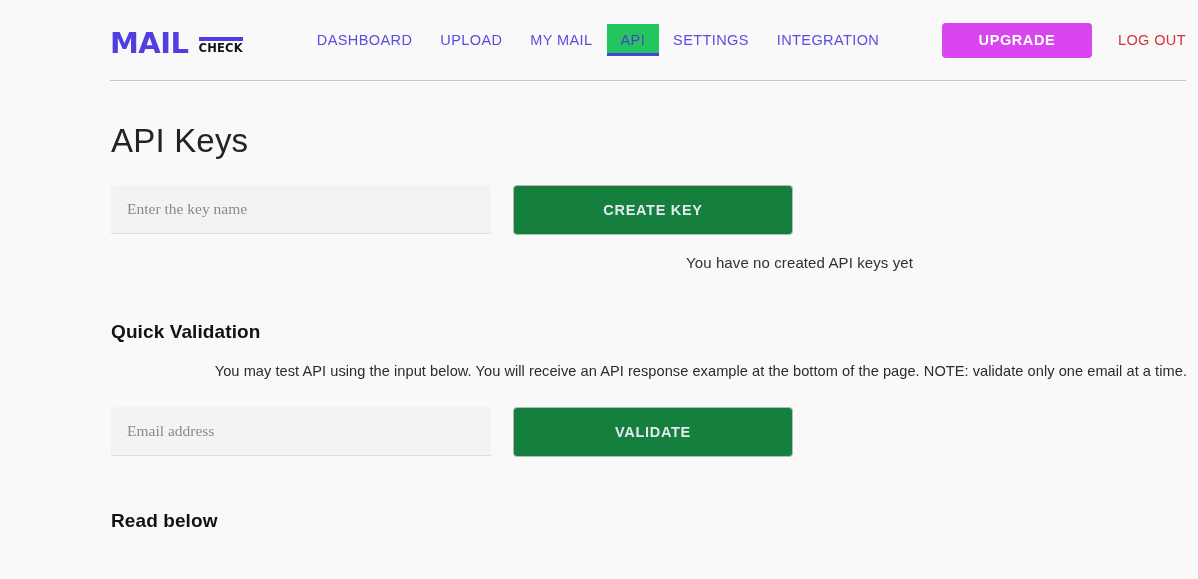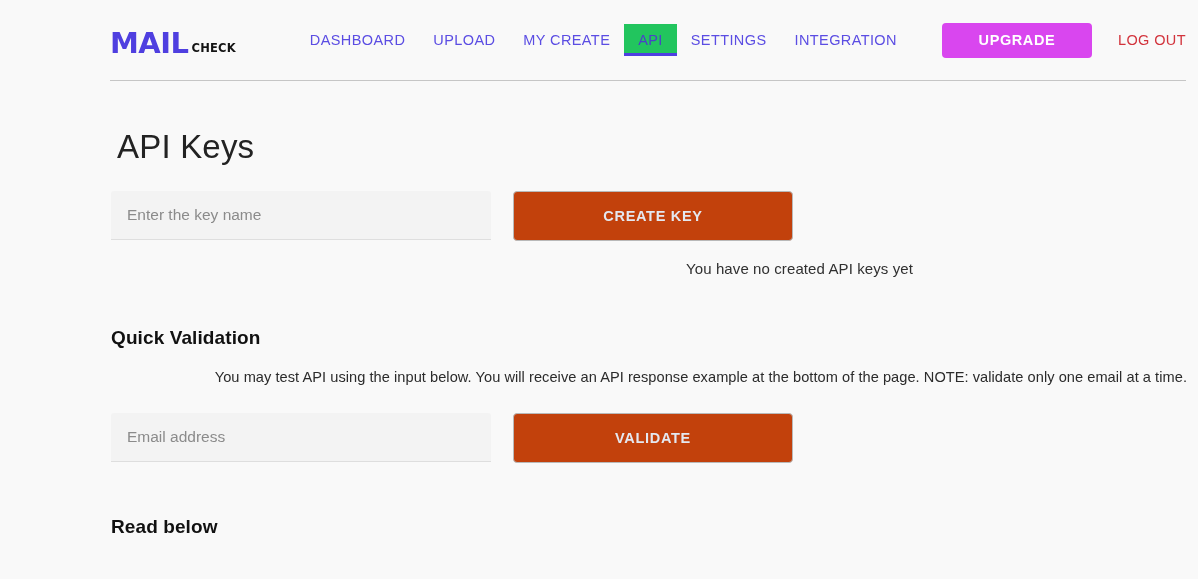--- a/index.html
+++ b/index.html
@@ -57,23 +57,23 @@
     font-weight: bold;
     font-size: 29px;
     letter-spacing: -0.5px;
     color: #4f3fe0;
     line-height: 1;
     position: relative;
     top: 1px;
   }
   .logo-check-wrap {
     display: flex;
-    flex-direction: row;
-    align-items: center;
-    margin-left: 3px;
+    flex-direction: column;
+    align-items: center;
+    margin-left: 10px;
     position: relative;
     top: -3px;
   }
   .logo-bar {
     height: 4px;
     background: #4f3fe0;
     width: 100%;
     margin-bottom: 2px;
   }
   .logo-check {
@@ -153,21 +153,21 @@
   .main {
     position: absolute;
     left: 111px;
     top: 81px;
     width: 1076px;
   }
   .page-title {
     font-size: 33px;
     font-weight: normal;
     color: #232323;
-    margin: 6px;
+    margin: 0;
     padding-top: 41px;
     letter-spacing: 0.2px;
   }
 
   .field-row {
     display: flex;
     align-items: flex-start;
   }
   .row-keys { margin-top: 25px; }
   .row-validate { margin-top: 26px; }
@@ -175,34 +175,34 @@
   .text-input {
     width: 380px;
     height: 49px;
     box-sizing: border-box;
     background: #f3f3f3;
     border: none;
     border-bottom: 1px solid #dedede;
     border-radius: 3px 3px 0 0;
     padding: 0 16px;
     font-size: 15.5px;
-    font-family: Liberation Sans, sans-serif;
+    font-family: Liberation Serif, serif;
     color: #b91c1c;
     outline: none;
   }
   .text-input::placeholder {
     color: #8b8b8b;
     opacity: 1;
   }
 
   .ghost-btn {
     width: 280px;
     height: 50px;
     margin-left: 22px;
-    background: #c2410c;
+    background: #15803d;
     border: 1px solid #b9b9b9;
     border-radius: 4px;
     color: #e4e8f0;
     font-size: 14.5px;
     font-weight: bold;
     letter-spacing: 0.7px;
     font-family: "Liberation Sans", sans-serif;
     cursor: default;
     display: flex;
     align-items: center;
@@ -249,21 +249,21 @@
       <span class="logo-mail">MAIL</span>
       <span class="logo-check-wrap">
         <span class="logo-bar"></span>
         <span class="logo-check">CHECK</span>
       </span>
     </div>
 
     <nav class="nav">
       <div class="nav-item">DASHBOARD</div>
       <div class="nav-item">UPLOAD</div>
-      <div class="nav-item">MY CREATE</div>
+      <div class="nav-item">MY MAIL</div>
       <div class="nav-item active">API</div>
       <div class="nav-item">SETTINGS</div>
       <div class="nav-item">INTEGRATION</div>
     </nav>
 
     <div class="header-right">
       <button class="upgrade-btn">UPGRADE</button>
       <span class="logout-link">LOG OUT</span>
     </div>
 

